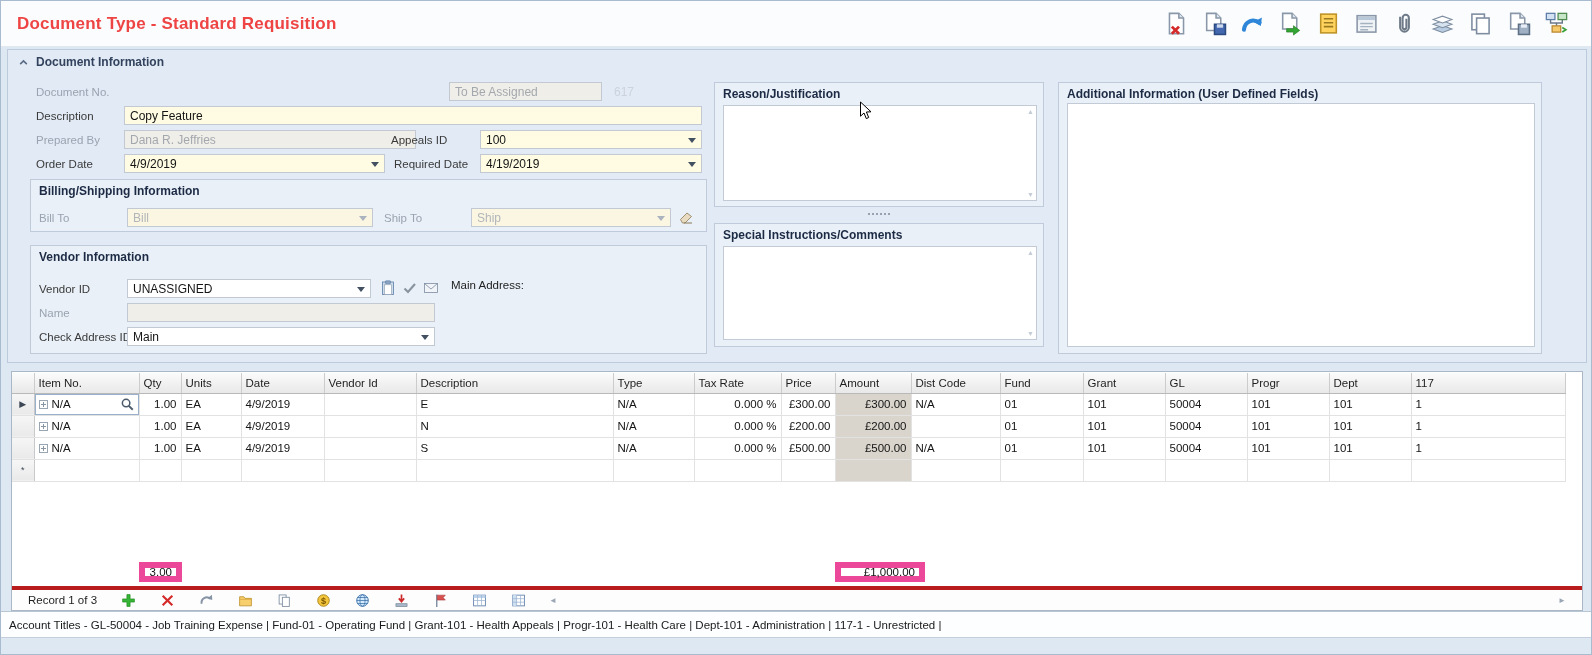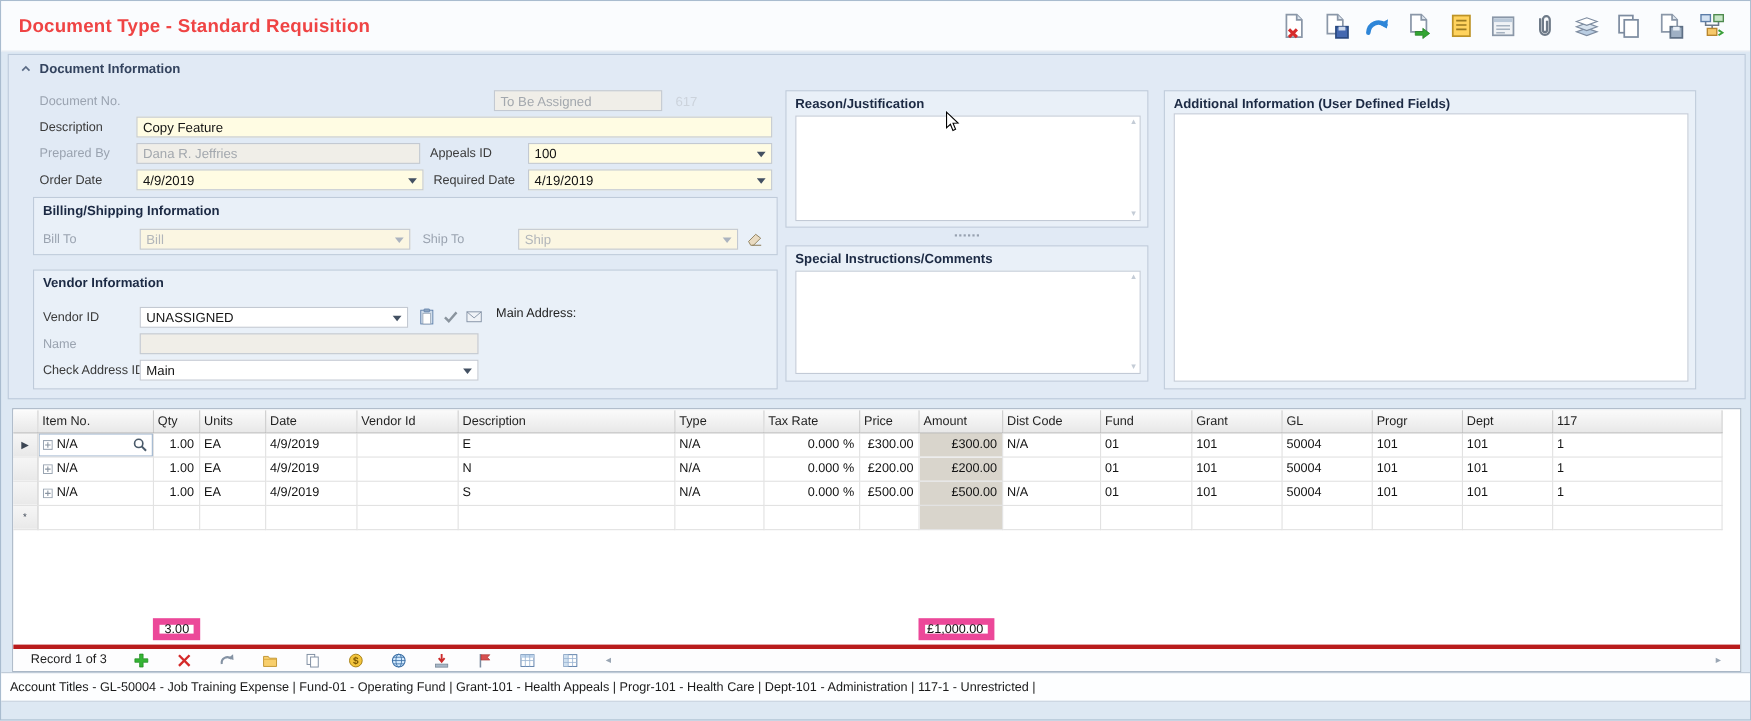--- a/index.html
+++ b/index.html
@@ -170,21 +170,21 @@
       <span>To Be Assigned</span>
     </div>
     <span class="ghost-num" style="left:606px;top:35px">617</span>
 
     <span class="lbl" style="left:28px;top:60px">Description</span>
     <div class="field" style="left:116px;top:56px;width:578px">
       <span>Copy Feature</span>
     </div>
 
     <span class="lbl dis" style="left:28px;top:84px">Prepared By</span>
-    <div class="field dis" style="left:116px;top:80px;width:258px">
+    <div class="field dis" style="left:116px;top:80px;width:292px">
       <span>Dana R. Jeffries</span>
     </div>
     <span class="lbl" style="left:383px;top:84px">Appeals ID</span>
     <div class="field combo" style="left:472px;top:80px;width:222px">
       <span>100</span>
       <span class="arr"></span>
     </div>
 
     <span class="lbl" style="left:28px;top:108px">Order Date</span>
     <div class="field combo" style="left:116px;top:104px;width:261px">
@@ -429,21 +429,21 @@
             <td></td>
             <td></td>
             <td></td>
             <td></td>
             <td></td>
           </tr>
         </tbody>
     </table>
 
     <div class="total" style="left:127px;width:43px">3.00</div>
-    <div class="total" style="left:823px;width:69px">£1,000.00</div>
+    <div class="total" style="left:823px;width:90px">£1,000.00</div>
 
     <div class="navigator">
       <span>Record 1 of 3</span>
       <span class="nbtn">
         <svg viewBox="0 0 14 14" width="15" height="15">
             <path d="M5.5 1.5h3v4h4v3h-4v4h-3v-4h-4v-3h4z" fill="#35b435" stroke="#1f8a1f" stroke-width="0.6"></path>
           </svg>
       </span>
       <span class="nbtn">
         <svg viewBox="0 0 14 14" width="15" height="15">

